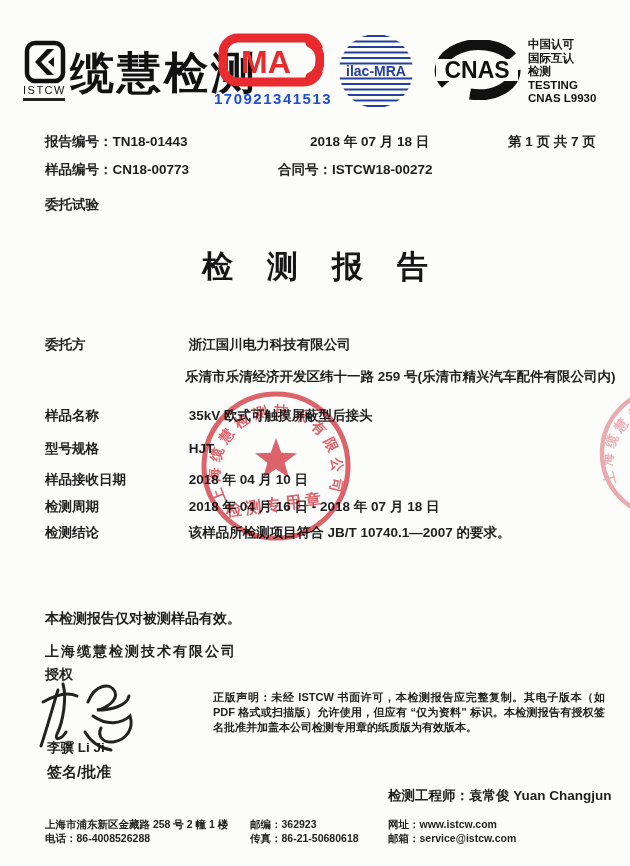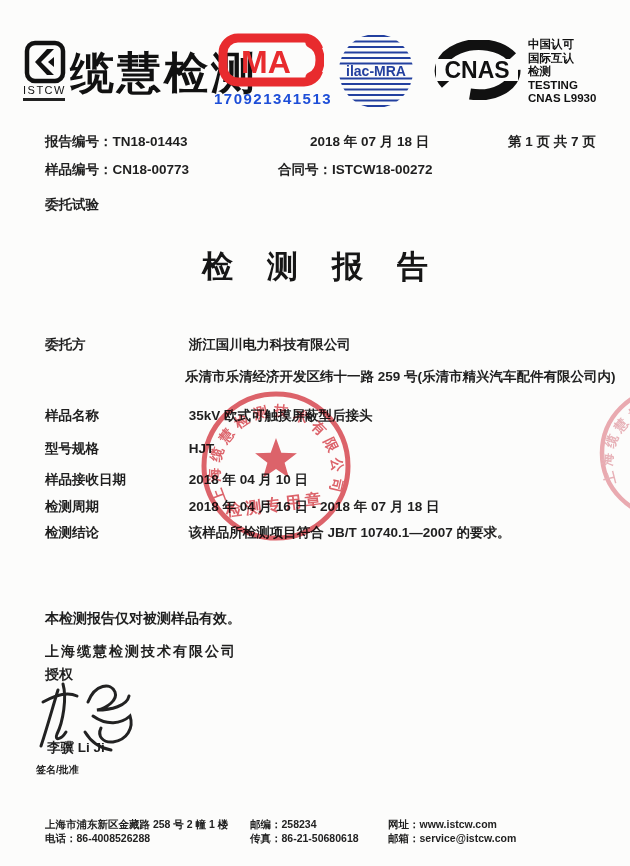--- a/index.html
+++ b/index.html
@@ -29,21 +29,21 @@
     letter-spacing:34px;text-indent:34px;color:#161616;}
   
   .drow{position:absolute;left:45px;font-size:13.5px;font-weight:bold;white-space:nowrap;}
   .drow .lab{display:inline-block;width:140px;}
   .addr2{left:185px;top:368px;font-size:13.5px;font-weight:bold;white-space:nowrap;}
   
   .stmt{left:45px;top:610px;font-size:14px;font-weight:bold;}
   .issuer-co{left:45px;top:643px;font-size:14px;font-weight:bold;letter-spacing:2px;}
   .issuer-auth{left:45px;top:666px;font-size:14px;font-weight:bold;}
   .signer{left:47px;top:739px;font-size:13.5px;font-weight:bold;}
-  .signlab{left:36px;top:763px;font-size:10px;font-weight:bold;}
+  .signlab{left:47px;top:763px;font-size:15px;font-weight:bold;}
   .disclaimer{left:213px;top:690px;width:392px;font-size:11px;font-weight:bold;
     line-height:14.8px;text-align:justify;color:#222;}
   .engineer{left:388px;top:787px;font-size:13.5px;font-weight:bold;}
   
   .foot{font-size:10.5px;font-weight:bold;line-height:13.5px;color:#222;}
   .f1{left:45px;top:818px;}
   .f2{left:250px;top:818px;}
   .f3{left:388px;top:818px;}
   .stamp-wrap{mix-blend-mode:multiply;}
 </style>
@@ -176,28 +176,30 @@
       <path d="M10 26 C24 18 36 16 44 20"></path>
       <path d="M30 8 C34 22 30 46 24 58 C21 65 28 64 33 56"></path>
       <path d="M55 26 C62 8 78 6 82 16 C85 24 74 32 64 34 C78 34 94 30 96 20"></path>
       <path d="M60 40 C74 50 88 48 97 40 C101 52 94 64 80 66 C70 67 64 60 68 52"></path>
       <path d="M52 56 C58 66 66 72 78 74"></path>
     </g>
   </svg>
   <div class="abs signer">李骥 Li Ji</div>
   <div class="abs signlab">签名/批准</div>
 
-
+  <div class="abs disclaimer">正版声明：未经 ISTCW 书面许可，本检测报告应完整复制。其电子版本（如 PDF 格式或扫描版）允许使用，但应有 “仅为资料” 标识。本检测报告有授权签名批准并加盖本公司检测专用章的纸质版为有效版本。</div>
+
+  <div class="abs engineer"><span>检测工程师：</span><span>袁常俊 Yuan Changjun</span></div>
 
   <div class="abs foot f1">
     <div>上海市浦东新区金藏路 258 号 2 幢 1 楼</div>
     <div>电话：86-4008526288</div>
   </div>
   <div class="abs foot f2">
-    <div>邮编：258234</div>
+    <div>邮编：362923</div>
     <div>传真：86-21-50680618</div>
   </div>
   <div class="abs foot f3">
     <div>网址：www.istcw.com</div>
     <div>邮箱：service@istcw.com</div>
   </div>
 
 </div>
 
 </body></html>

